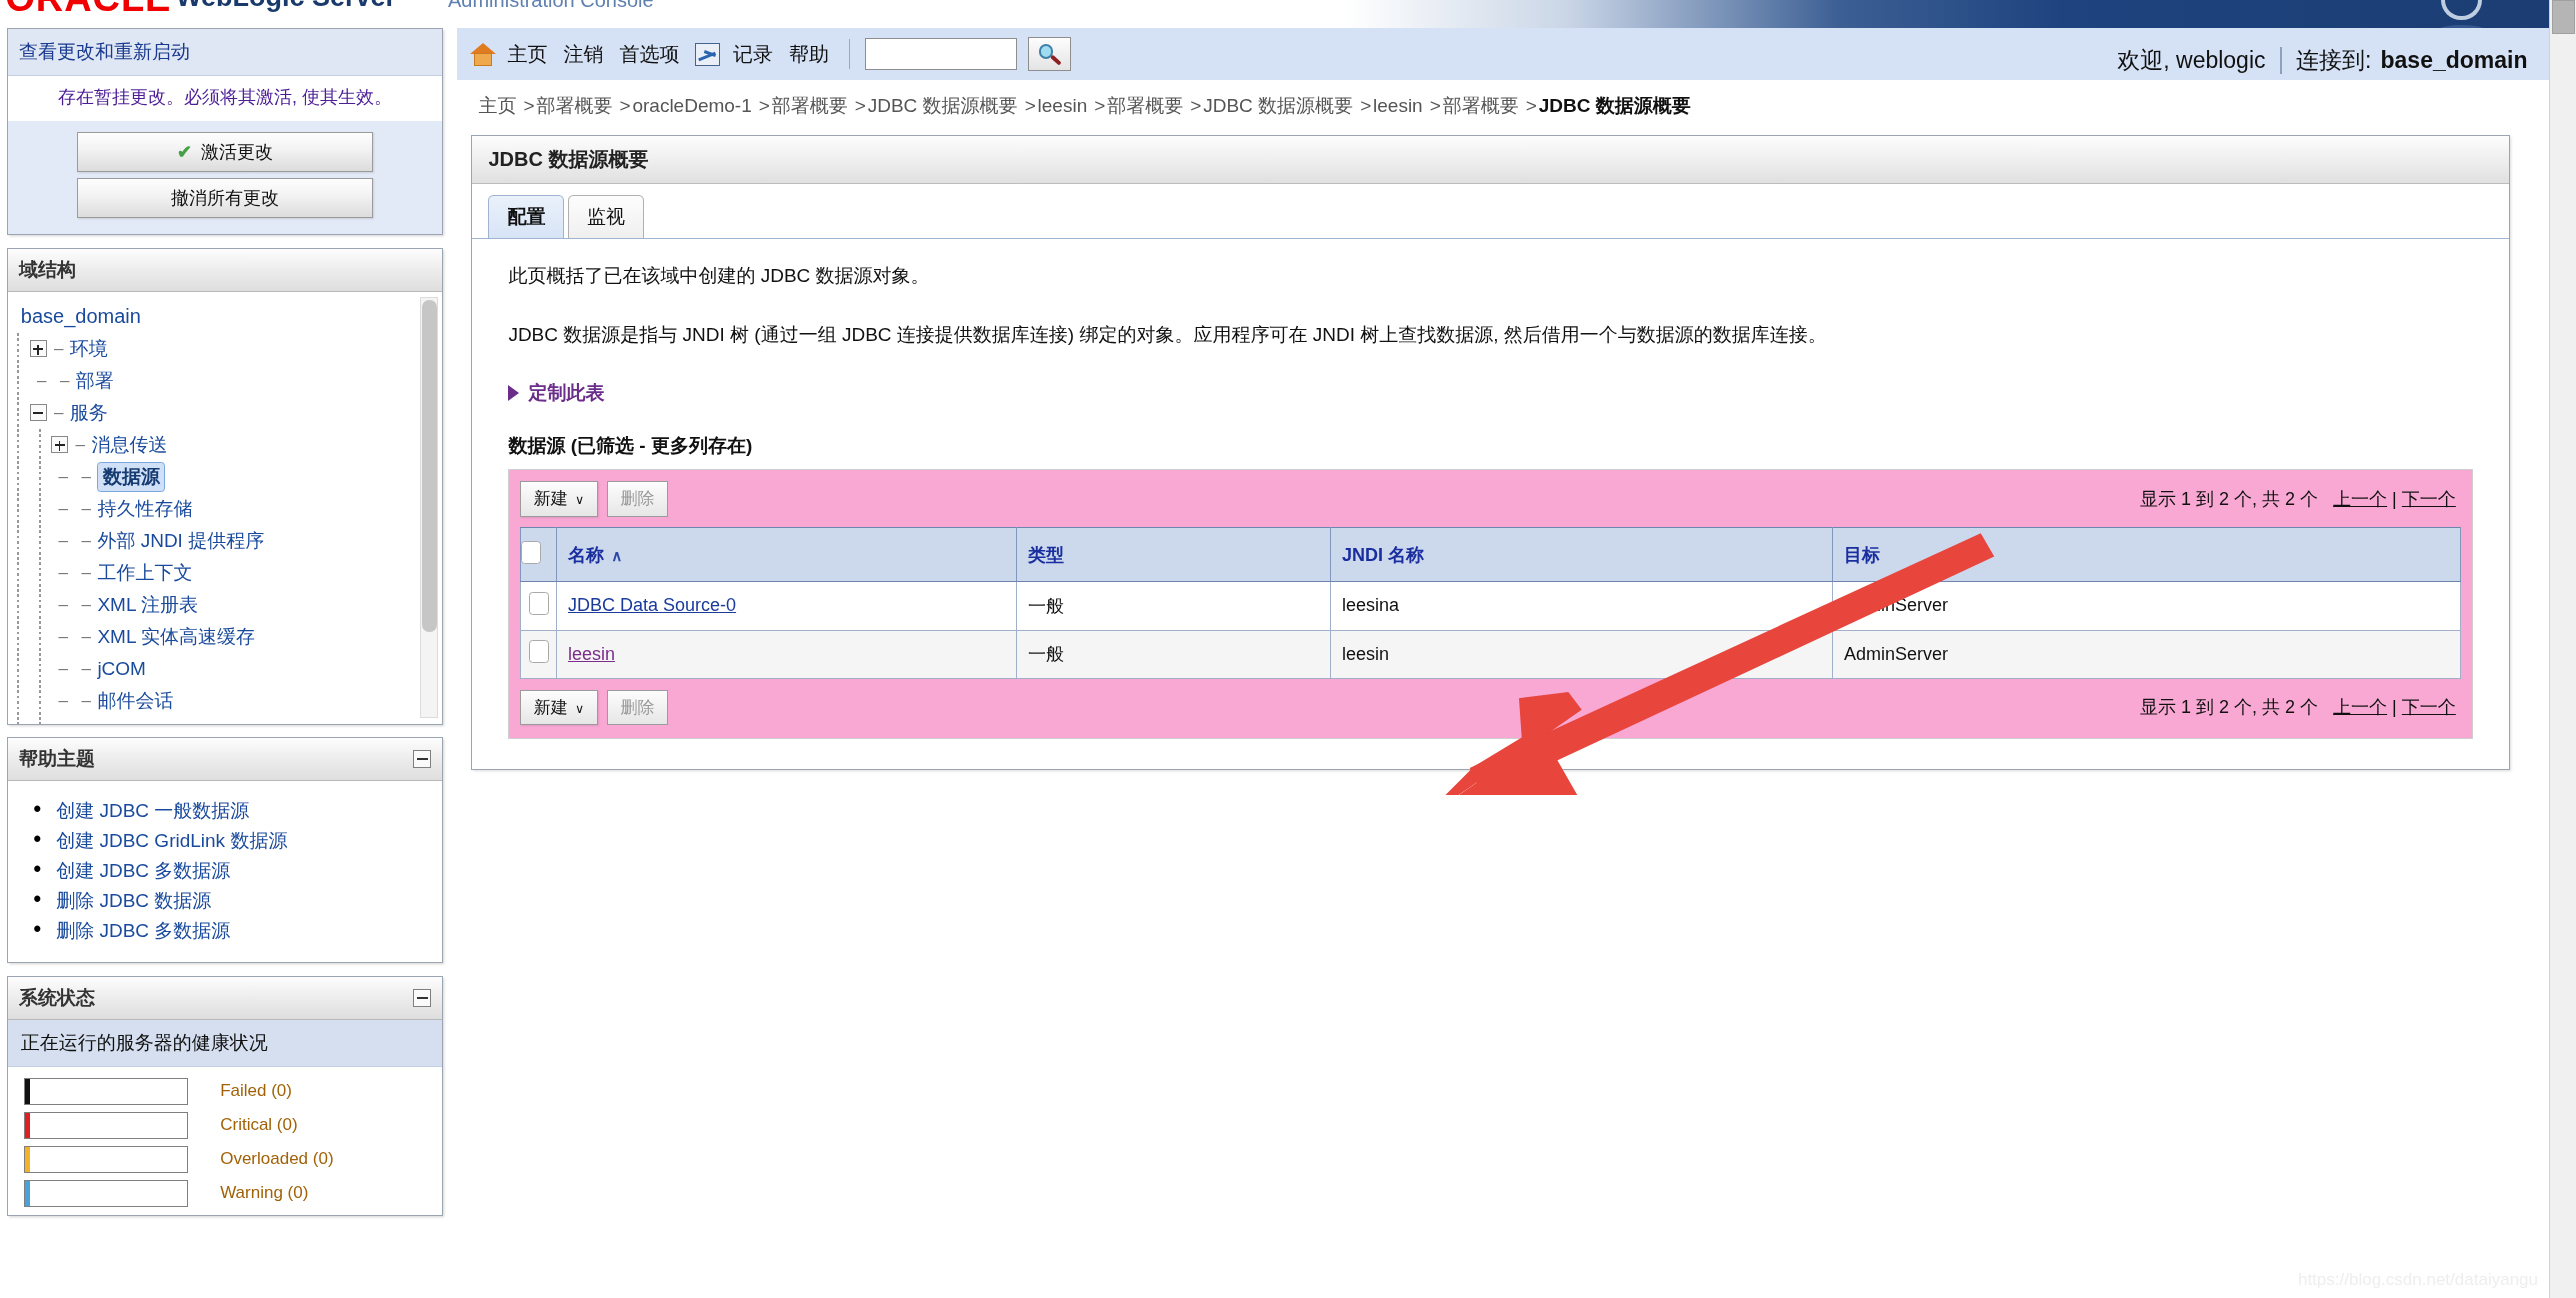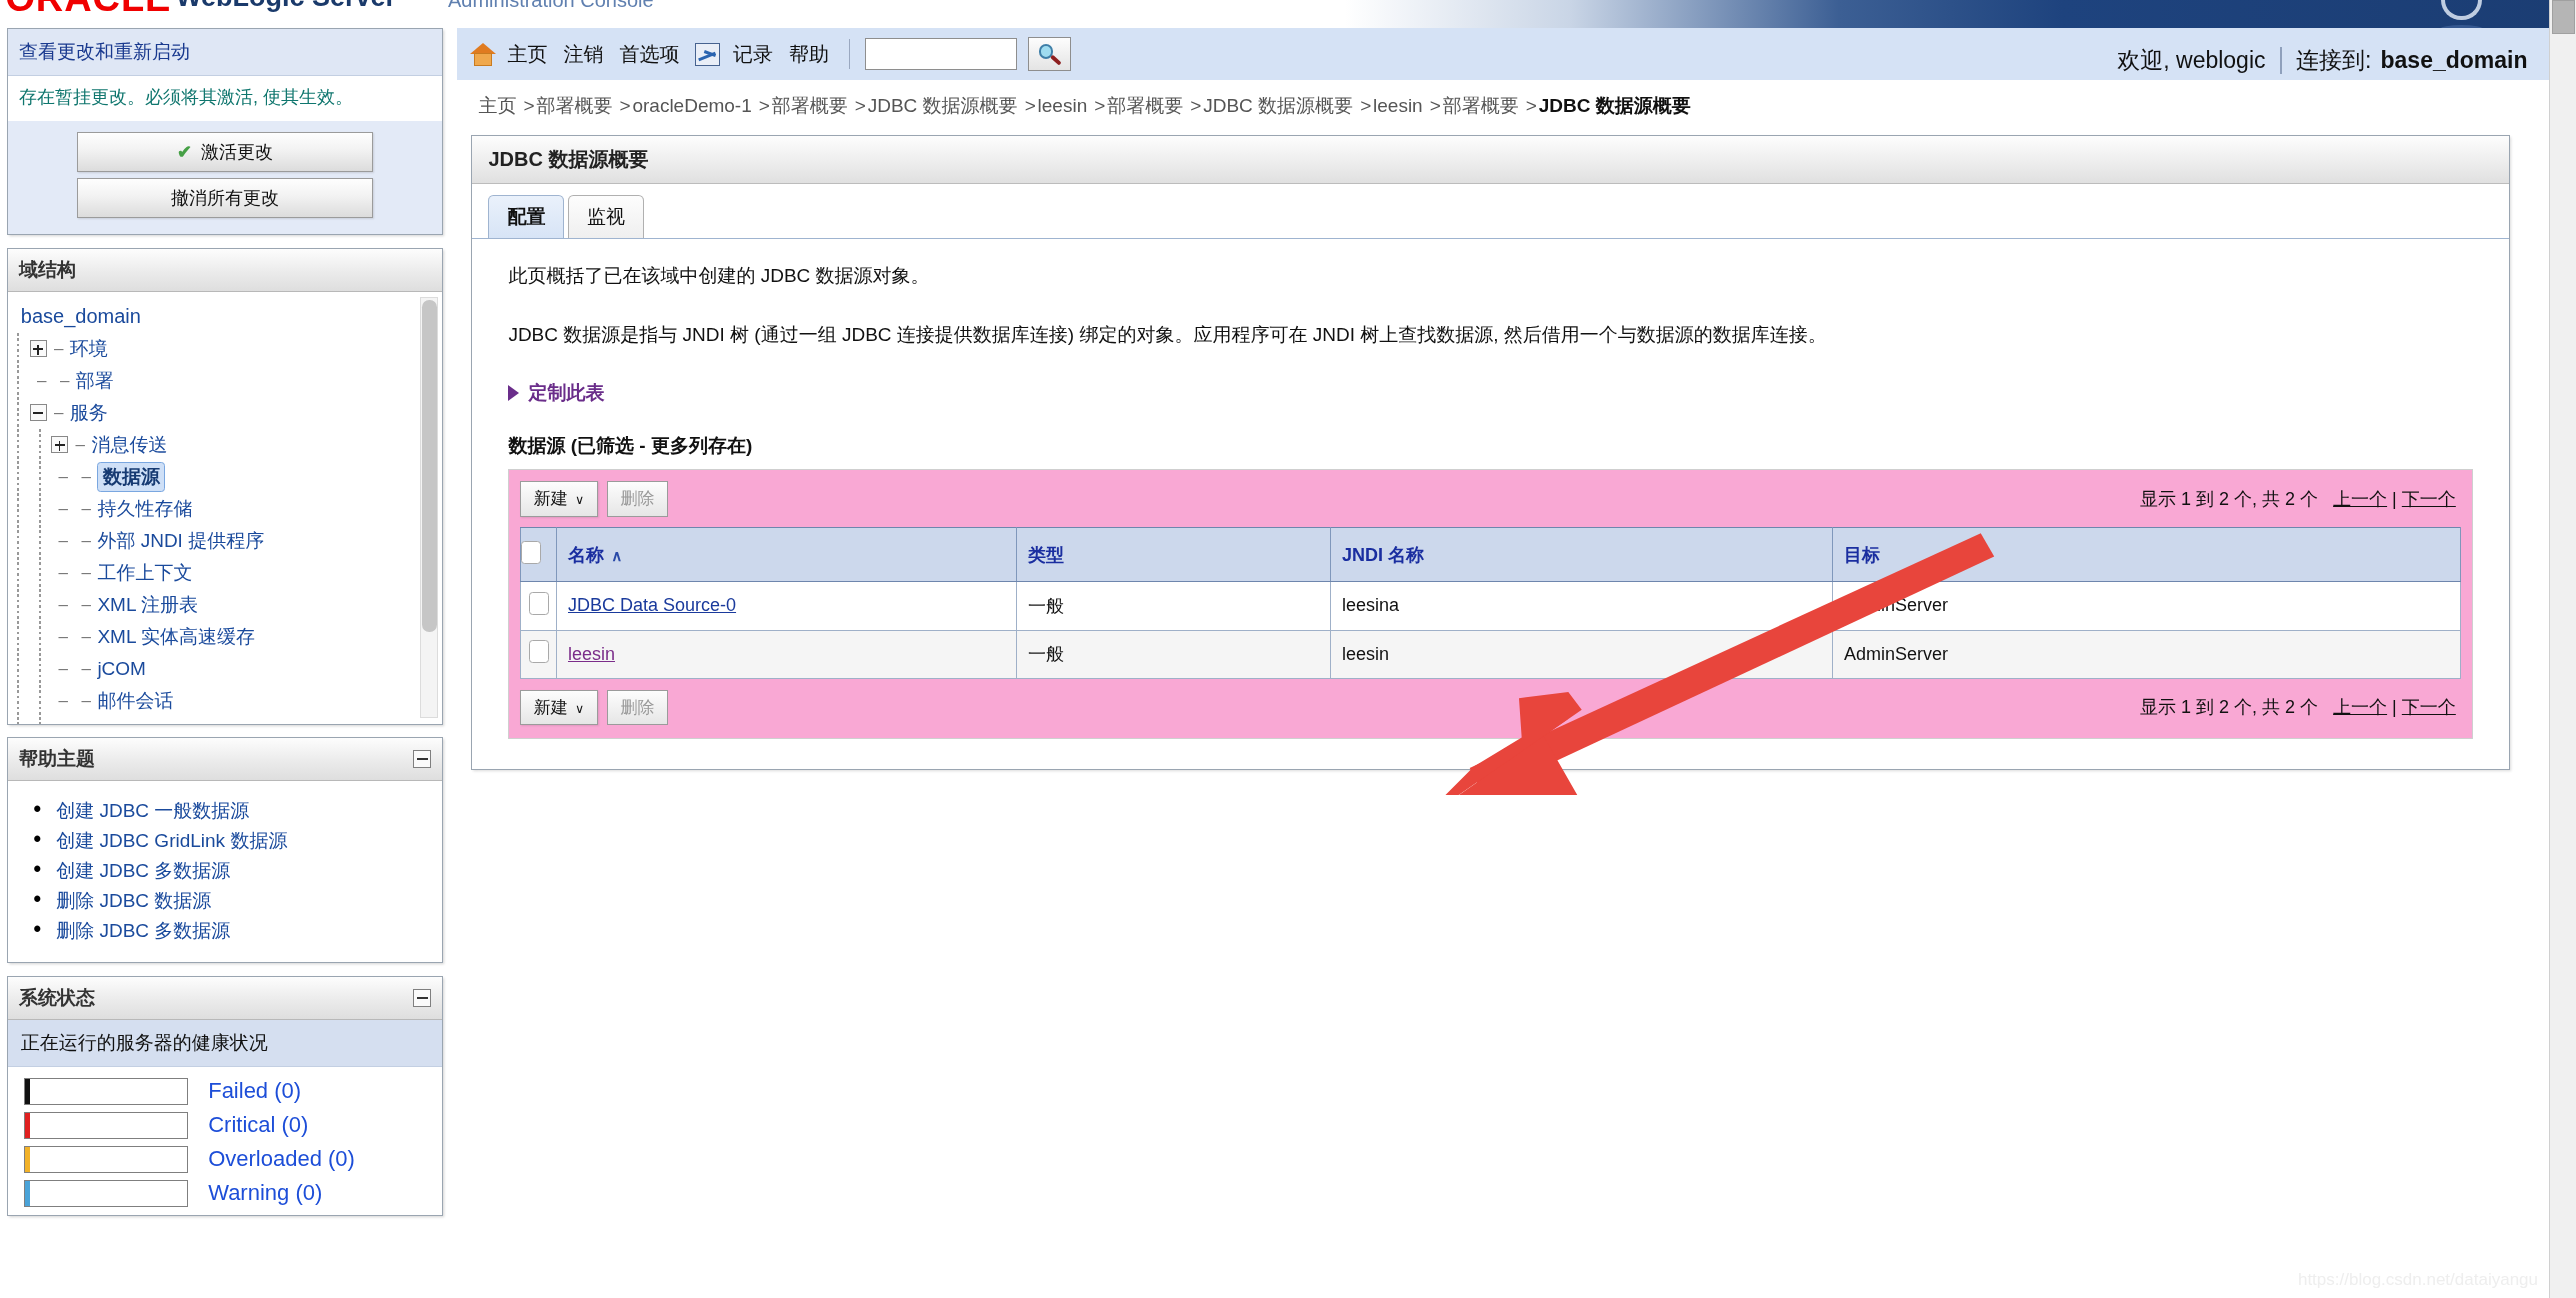--- a/index.html
+++ b/index.html
@@ -79,22 +79,23 @@
   }
 
   
   #change-center-link-row {
     background: #dfe7f5; padding: 10px 10.8px; border-bottom: 0.9px solid #c3cfe2;
   }
   #change-center-link-row a {
     color: #1a3a8f; font-size: 19px; font-weight: normal; text-decoration: none; cursor: pointer;
   }
   #change-center-msg {
-    padding: 9px 10.8px 10.8px 10.8px; font-size: 18px; color: #0f766e; background: #fff;
+    padding: 9px 10.8px 10.8px 10.8px; font-size: 18px; color: #4c1d95; background: #fff;
     line-height: 1.4;
+    text-align: center;
   }
   #change-buttons { background: #e3eaf7; padding: 5.4px 0 10.8px 0; }
   .wl-button {
     display: block; width: 296px; margin: 5.4px auto;
     padding: 7.2px 0;
     background: linear-gradient(to bottom, #fefefe 0%, #f2f2f2 45%, #dcdcdc 100%);
     border: 0.9px solid #9b9b9b;
     font-size: 18px; color: #111; text-align: center; cursor: pointer;
     font-family: "Liberation Sans", sans-serif;
     box-shadow: 0.9px 0.9px 1.8px rgba(0,0,0,.12);
@@ -162,21 +163,21 @@
   #health-rows { padding: 7.2px 0 5.4px 0; }
   .health-row { display: flex; align-items: center; height: 34px; }
   .health-bar {
     width: 164px; height: 27px; margin-left: 16px;
     border: 0.9px solid #7f7f7f; background: #fff; position: relative; flex: 0 0 auto;
   }
   .health-bar .fill {
     position: absolute; left: 0; top: 0; bottom: 0; width: 4.5px;
   }
   .health-label {
-    margin-left: 20px; font-size: 22px; color: #1d4ed8; cursor: pointer;
+    margin-left: 32px; font-size: 17px; color: #a16207; cursor: pointer;
   }
 
   
   #main-col { position: absolute; left: 457px; top: 28px; width: 2092px; }
 
   #toolbar-strip {
     height: 52px; background: #d5e2f5; display: flex; align-items: center;
     padding: 0 12.6px; position: relative;
   }
   .tb-item {

